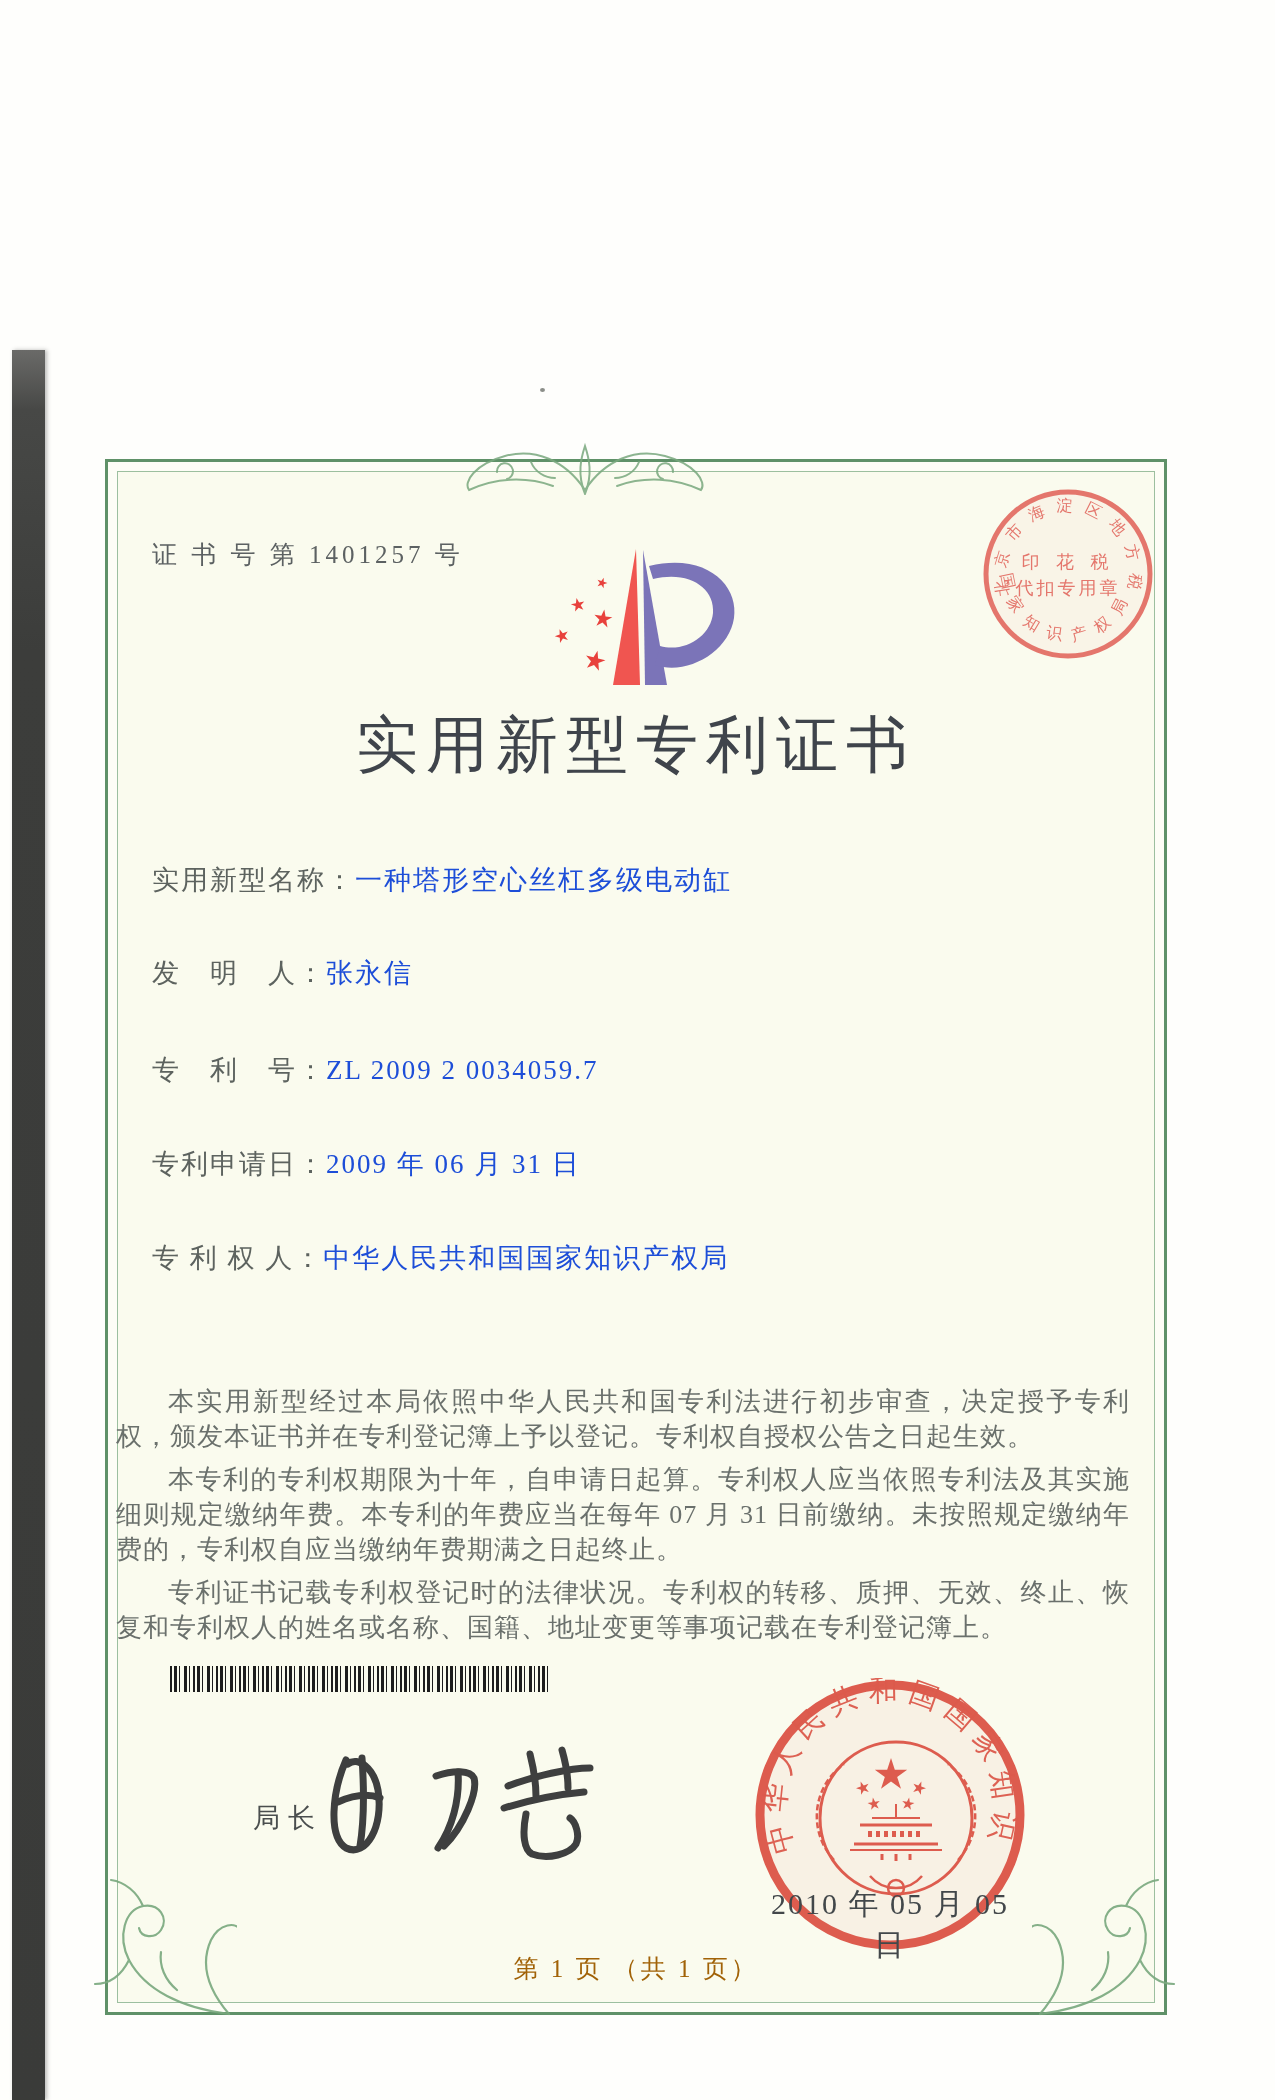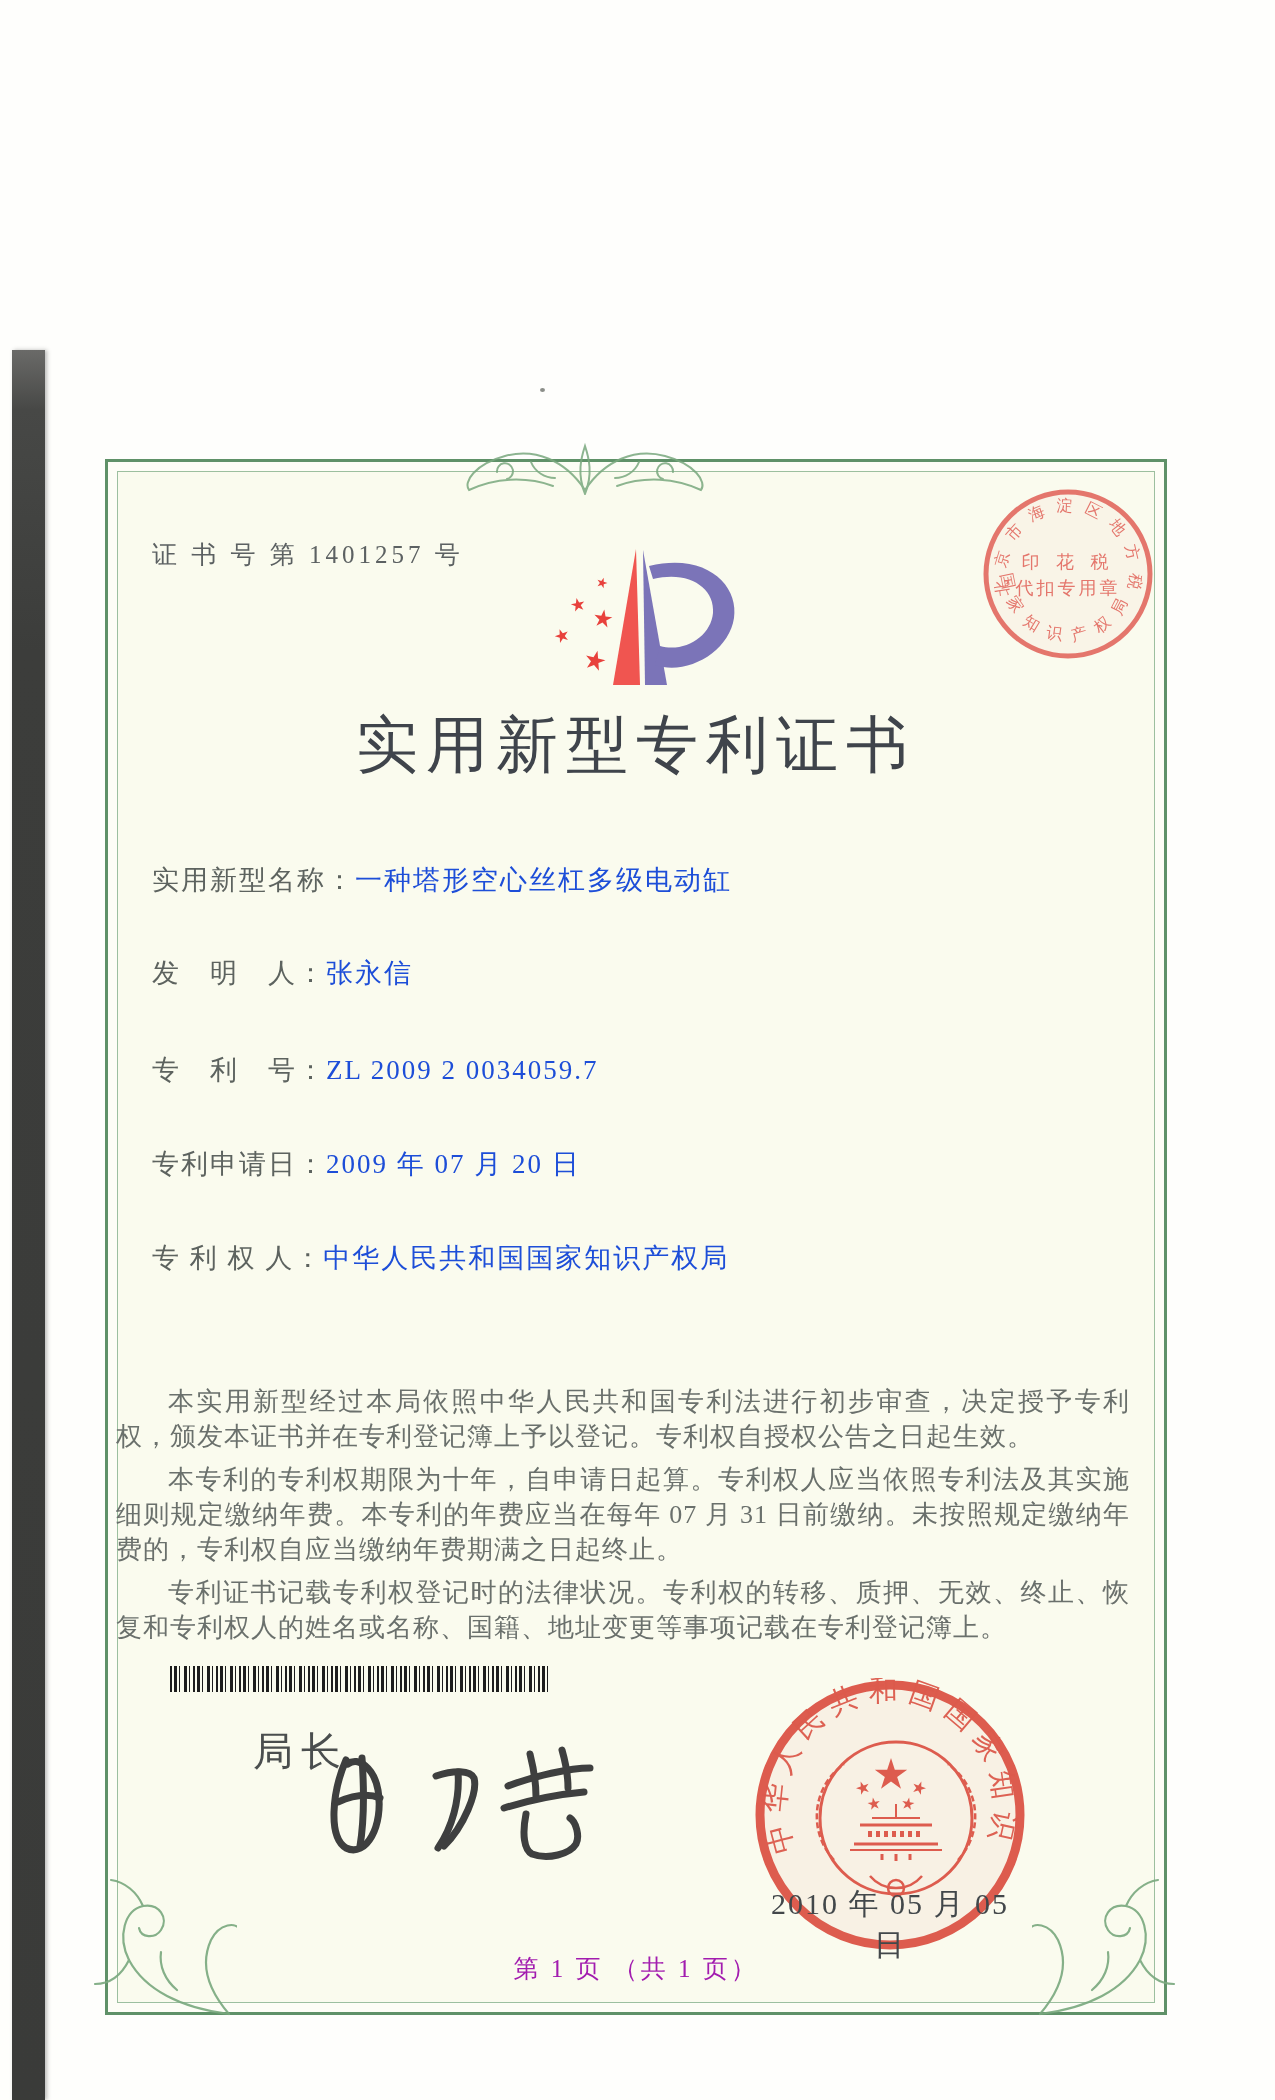--- a/index.html
+++ b/index.html
@@ -58,37 +58,37 @@
     position:absolute;left:170px;top:1666px;width:378px;height:26px;
     background:repeating-linear-gradient(90deg,
       #1d1d1d 0 2px,transparent 2px 4px,
       #1d1d1d 4px 7px,transparent 7px 9px,
       #1d1d1d 9px 10px,transparent 10px 14px,
       #1d1d1d 14px 17px,transparent 17px 19px,
       #1d1d1d 19px 20px,transparent 20px 23px);
   }
 
   .director{
-    position:absolute;left:253px;top:1724px;
-    font-size:40px;letter-spacing:8px;color:#4a4e4e;
+    position:absolute;left:253px;top:1800px;
+    font-size:27px;letter-spacing:8px;color:#4a4e4e;
     font-family:"Liberation Sans","DejaVu Sans",sans-serif;
   }
   .signature{position:absolute;left:318px;top:1742px;width:300px;height:145px;}
 
   .seal{position:absolute;left:750px;top:1678px;width:280px;height:280px;}
   .seal-date{
     position:absolute;left:755px;top:1884px;width:270px;text-align:center;
     font-size:30px;letter-spacing:2px;color:#42474a;
   }
 
   .tax-stamp{position:absolute;left:975px;top:482px;width:190px;height:190px;}
 
   .footer{
     position:absolute;left:105px;top:1952px;width:1062px;text-align:center;
-    font-size:25px;letter-spacing:3px;color:#a21caf;
+    font-size:25px;letter-spacing:3px;color:#a16207;
   }
 
   .orn{position:absolute;}
   .orn-top{left:435px;top:420px;width:300px;height:85px;}
   .orn-bl{left:85px;top:1866px;width:152px;height:152px;}
   .orn-br{left:1032px;top:1866px;width:152px;height:152px;transform:scaleX(-1);}
   .speck{position:absolute;left:540px;top:388px;width:5px;height:4px;background:#8b8e89;border-radius:50%;}
 
   svg text{font-family:"Liberation Serif","DejaVu Serif",serif;}
 </style>
@@ -154,21 +154,21 @@
     <polygon points="91,3 95,139 68,139" fill="#f05550"></polygon>
     <polygon points="98,4 122,139 100,139" fill="#7b74b8"></polygon>
     <path d="M104,20 C162,6 194,40 189,72 C184,106 142,130 110,119 L115,100 C140,107 166,90 168,67 C170,42 144,24 108,33 Z" fill="#7b74b8"></path>
   </svg>
 
   <div class="title">实用新型专利证书</div>
 
   <div class="field" style="top:862px"><span>实用新型名称：</span><span class="val">一种塔形空心丝杠多级电动缸</span></div>
   <div class="field" style="top:955px"><span>发　明　人：</span><span class="val">张永信</span></div>
   <div class="field" style="top:1052px"><span>专　利　号：</span><span class="val">ZL 2009 2 0034059.7</span></div>
-  <div class="field" style="top:1146px"><span>专利申请日：</span><span class="val">2009 年 07 月 20 日</span></div>
+  <div class="field" style="top:1146px"><span>专利申请日：</span><span class="val">2009 年 06 月 31 日</span></div>
   <div class="field" style="top:1240px"><span>专 利 权 人：</span><span class="val">中华人民共和国国家知识产权局</span></div>
 
   <div class="paras">
     <p>本实用新型经过本局依照中华人民共和国专利法进行初步审查，决定授予专利权，颁发本证书并在专利登记簿上予以登记。专利权自授权公告之日起生效。</p>
     <p>本专利的专利权期限为十年，自申请日起算。专利权人应当依照专利法及其实施细则规定缴纳年费。本专利的年费应当在每年 07 月 31 日前缴纳。未按照规定缴纳年费的，专利权自应当缴纳年费期满之日起终止。</p>
     <p>专利证书记载专利权登记时的法律状况。专利权的转移、质押、无效、终止、恢复和专利权人的姓名或名称、国籍、地址变更等事项记载在专利登记簿上。</p>
   </div>
 
   <div class="barcode"></div>
 

